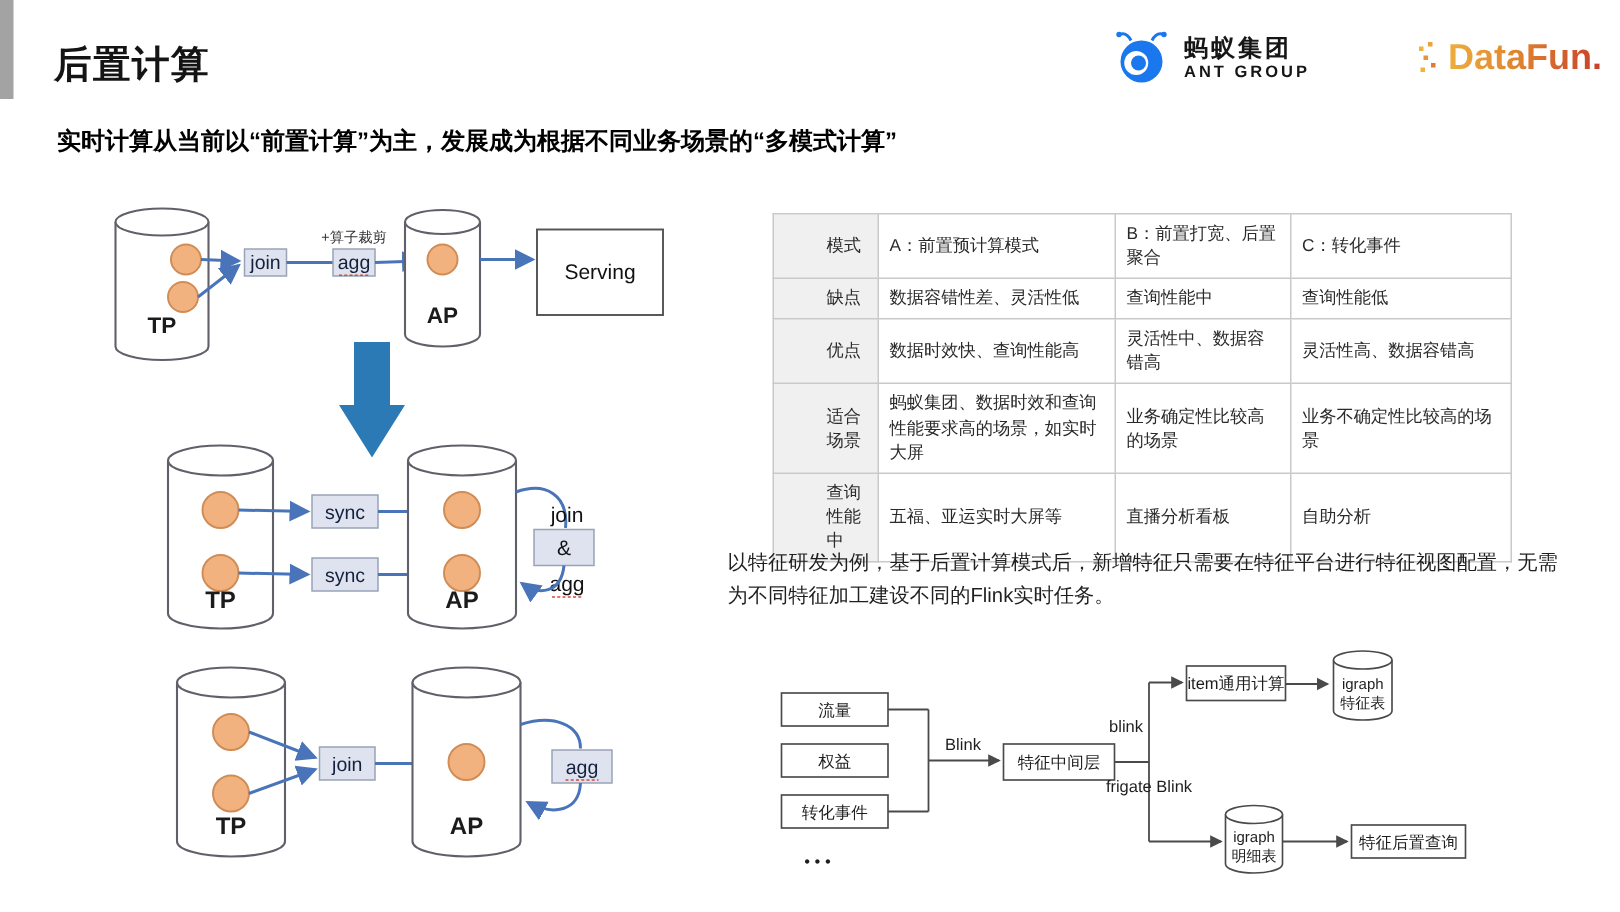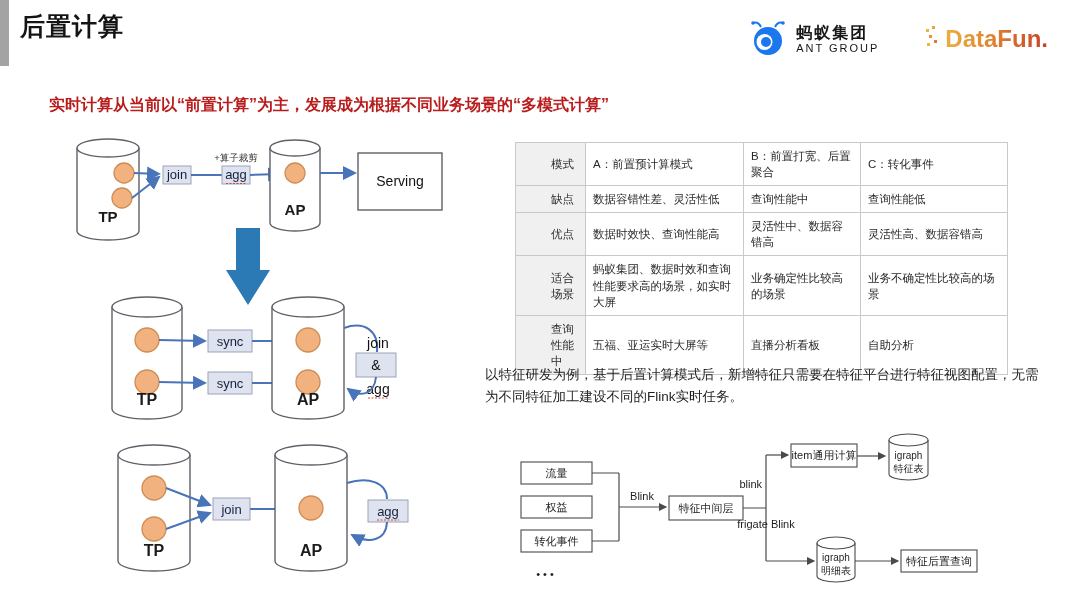--- a/index.html
+++ b/index.html
@@ -1,29 +1,29 @@
 <!DOCTYPE html>
 <html><head>
 <meta charset="utf-8">
 <style>
   html,body{margin:0;padding:0;background:#fff;}
   .slide{position:relative;width:1080px;height:608px;background:#ffffff;overflow:hidden;
          font-family:"Liberation Sans",sans-serif;}
   .accent-bar{position:absolute;left:0;top:0;width:9px;height:66px;background:#a3a3a3;}
-  .title{position:absolute;left:20px;top:10px;margin:0;font-size:25px;font-weight:bold;
+  .title{position:absolute;left:20px;top:10px;margin:16px;font-size:25px;font-weight:bold;
          color:#141414;letter-spacing:1px;}
-  .logos{position:absolute;top:18px;right:32px;display:flex;align-items:center;gap:46px;}
+  .logos{position:absolute;top:18px;right:12px;display:flex;align-items:center;gap:72px;}
   .ant{display:flex;align-items:center;gap:8px;}
   .ant-cn{font-size:16px;font-weight:bold;color:#161616;letter-spacing:2px;line-height:1.2;}
-  .ant-en{font-size:11px;color:#161616;letter-spacing:2px;font-weight:400;line-height:1.2;}
-  .df{display:flex;align-items:flex-start;gap:4px;}
+  .ant-en{font-size:11px;color:#161616;letter-spacing:2px;font-weight:700;line-height:1.2;}
+  .df{display:flex;align-items:center;gap:4px;}
   .df-text{font-size:24px;font-weight:bold;color:#cf572e;
            background:linear-gradient(90deg,#ecaf3e 0%,#e0842f 45%,#c73f2a 100%);
            -webkit-background-clip:text;background-clip:text;-webkit-text-fill-color:transparent;}
-  .headline{position:absolute;left:38px;top:84px;margin:11px;font-size:16px;font-weight:bold;color:#b91c1c;}
+  .headline{position:absolute;left:38px;top:84px;margin:0;font-size:16px;font-weight:bold;color:#000000;}
   svg.left-d{position:absolute;left:60px;top:125px;}
   svg.flow-d{position:absolute;left:505px;top:420px;}
   .para{position:absolute;left:485px;top:364px;width:554px;margin:0;font-size:13.5px;
         color:#1f1f1f;line-height:1.6;}
   table.cmp{position:absolute;left:515px;top:142px;border-collapse:collapse;table-layout:fixed;width:492px;}
   table.cmp td{border:1px solid #c9c9c9;font-size:11.5px;color:#2a2a2a;padding:5px 7px;
                vertical-align:middle;line-height:1.4;background:#fff;word-break:break-all;}
   table.cmp td.lab{background:#f0f0f0;padding-left:35px;}
   
   .blue{stroke:#4a74b9;stroke-width:2;fill:none;}

